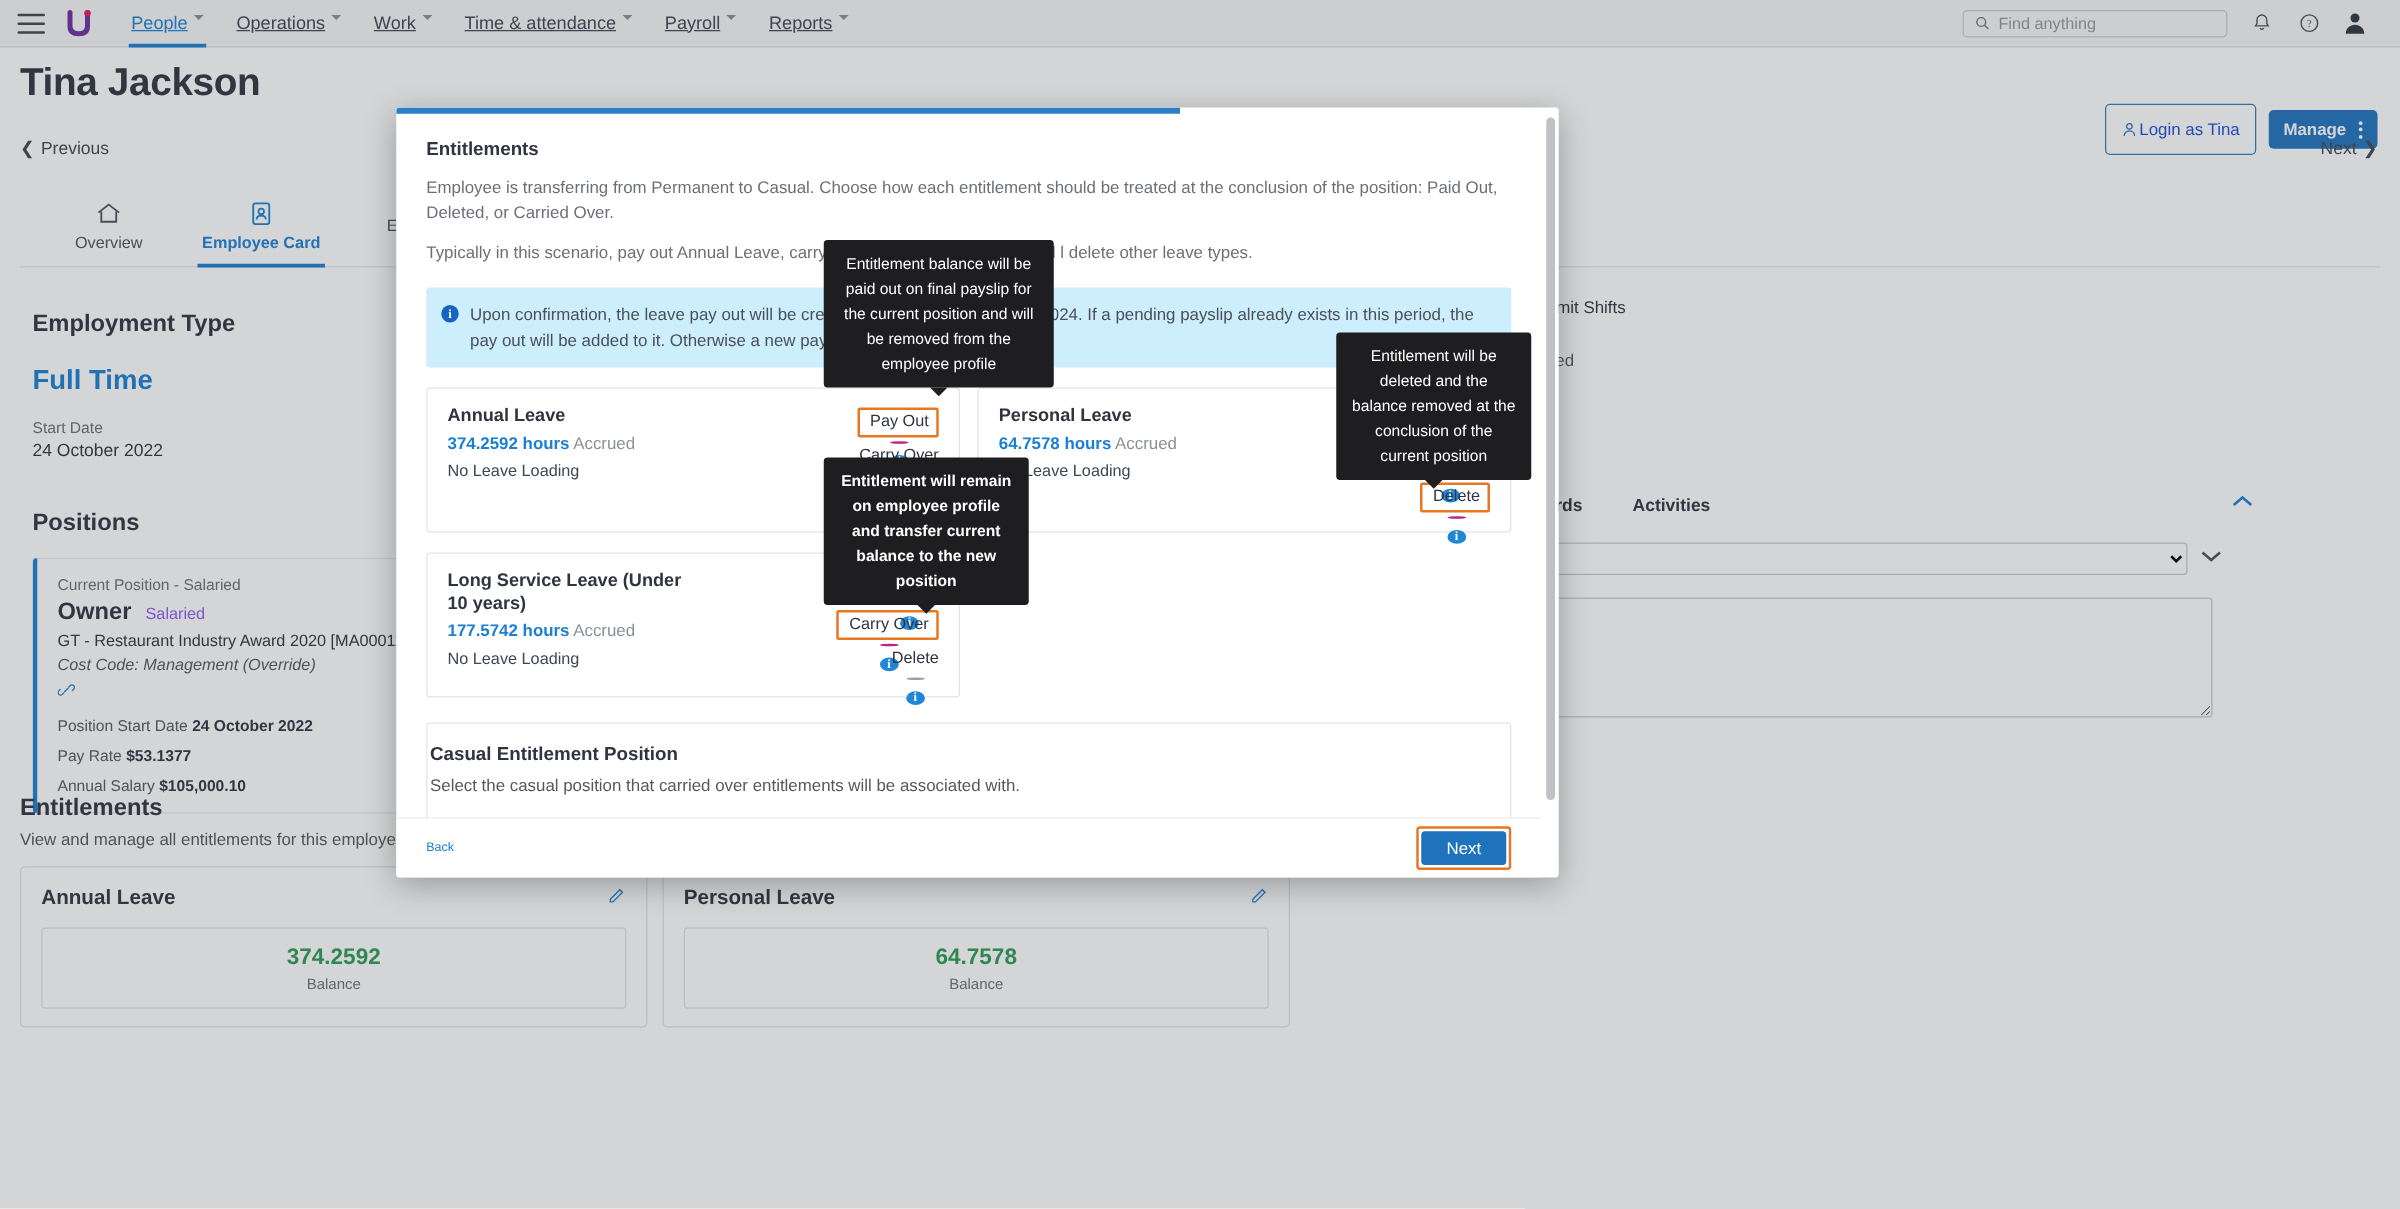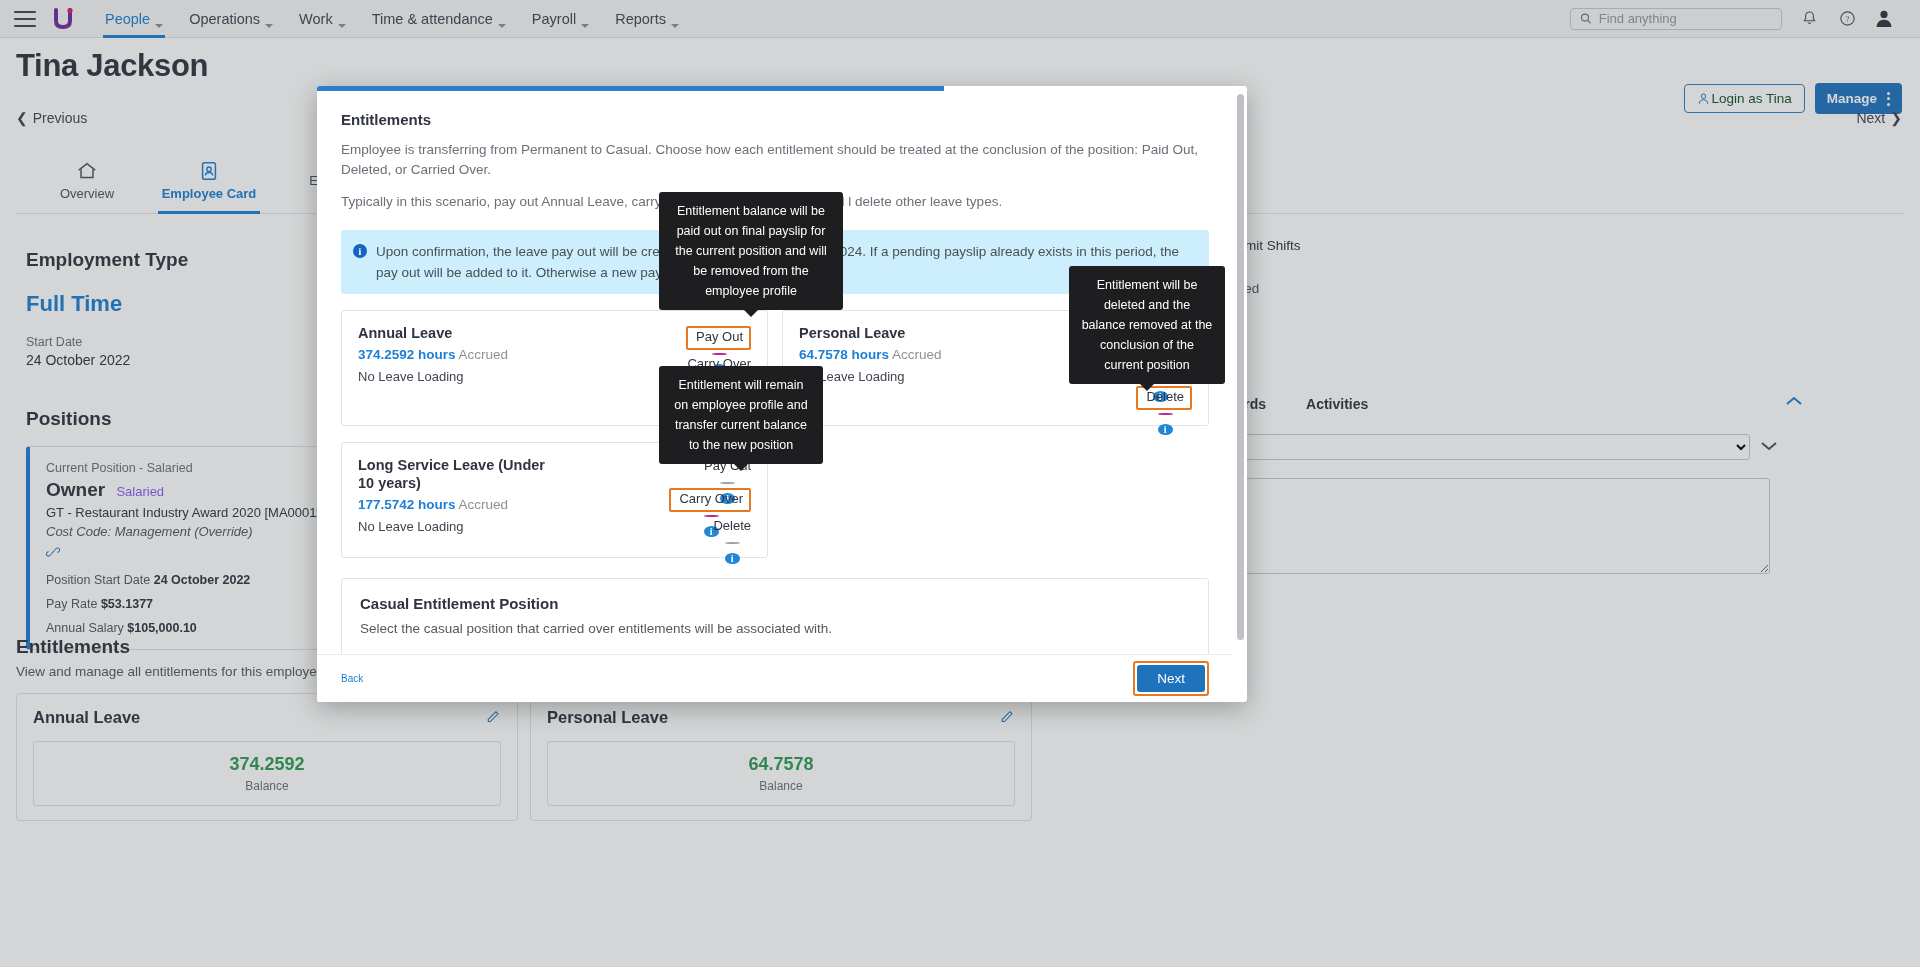--- a/index.html
+++ b/index.html
@@ -14,23 +14,23 @@
   
   .topnav {
     position: absolute; top: 0; left: 0; width: 1920px; height: 38px;
     background: #f7f7f8; border-bottom: 1px solid #e2e2e5;
     display: flex; align-items: center; padding: 0 14px; z-index: 5;
   }
   .hamburger { width: 22px; height: 16px; display:flex; flex-direction:column; justify-content:space-between; cursor:pointer; margin-right: 14px;}
   .hamburger i { display:block; height:2px; background:#444; border-radius:1px; }
   .logo { width: 26px; height: 24px; margin-right: 16px; position: relative; }
   .navitem {
-    display: flex; align-items: flex-end; gap: 5px;
+    display: flex; align-items: flex-start; gap: 5px;
     font-size: 14.5px; color: #3f4551; padding: 10px 13px; cursor: pointer;
-    position: relative; height: 38px; line-height: 18px;
+    position: relative; height: 38px; line-height: 18px; text-decoration: underline;
   }
   .navitem.active { color: #1b7fd4; }
   .navitem.active::after {
     content:''; position:absolute; left:11px; right:11px; bottom:0; height:3px; background:#1b7fd4;
   }
   .caret { width:0;height:0;border-left:4px solid transparent;border-right:4px solid transparent;border-top:4.5px solid #8a8f99; margin-top:2px;}
   .navright { margin-left: auto; display: flex; align-items: center; gap: 16px; padding-right: 10px;}
   .searchbox {
     width: 212px; height: 22px; border: 1px solid #c8cace; border-radius: 4px;
     display: flex; align-items: center; gap: 7px; padding: 0 9px; background: #f7f7f8;
@@ -41,21 +41,21 @@
   }
   .searchbox input::placeholder { color: #93979e; }
   .iconbtn { width: 22px; height: 22px; cursor: pointer; display:flex;align-items:center;justify-content:center;}
   .avatar-top { width: 22px; height: 22px; cursor: pointer; }
 
   
   .pagehdr { position:absolute; top:38px; left:0; width:1920px; height:68px; background:#fff; }
   .pagetitle { position:absolute; left:16px; top:10px; font-size:31px; font-weight:bold; color:#2f3440; letter-spacing:-0.3px;}
   .hdr-actions { position:absolute; right:18px; top:45px; display:flex; gap:10px; align-items:center;}
   .btn-outline {
-    height:29px; border:1px solid #2d7fc1; border-radius:4px; color:#14532d; background:#fff;
+    height:41px; border:1px solid #2d7fc1; border-radius:4px; color:#1d4ed8; background:#fff;
     font-size:13.5px; display:flex; align-items:center; gap:1px; padding:0 12px; cursor:pointer;
     font-family:"Liberation Sans",sans-serif;
   }
   .btn-primary {
     height:31px; border:none; border-radius:4px; background:#1f73bd; color:#fff;
     font-size:13.5px; display:flex; align-items:center; gap:10px; padding:0 12px; cursor:pointer;
     font-family:"Liberation Sans",sans-serif; font-weight:600;
   }
   .kebab { display:flex; flex-direction:column; gap:2.5px; }
   .kebab i { width:3px;height:3px;border-radius:50%;background:#fff; display:block;}
@@ -157,21 +157,21 @@
   .radio.sel { border-color:#b8268e; background:#b8268e; position:relative;}
   .radio.sel::after { content:''; position:absolute; inset:3.4px; border-radius:50%; background:#7a2fa8;}
   .info-i {
     width:15px;height:15px;border-radius:50%;background:#1f86d8;color:#fff;font-size:10px;font-weight:bold;
     display:flex;align-items:center;justify-content:center; cursor:pointer;
     font-family:"Liberation Serif", serif;
   }
   .hl-box { border:2.5px solid #e87722; border-radius:2px; padding:1px 6px 1px 8px; }
 
   .casual-card {
-    margin-top:20px; border:1px solid #e2e3e6; border-radius:3px; background:#fff; padding:16px 18px 20px 18px;
+    margin-top:20px; border:1px solid #e2e3e6; border-radius:3px; background:#fff; padding:16px 18px 20px 2px;
   }
   .cc-title { font-size:15px; font-weight:bold; color:#2f3440;}
   .cc-sub { font-size:13.5px; color:#54585f; margin-top:9px;}
 
   .modal-foot {
     position:absolute; bottom:0; left:0; right:14px; height:48px; background:#fff;
     border-top:1px solid #ececee; display:flex; align-items:center; justify-content:space-between;
     padding:0 24px;
   }
   .back-link { font-size:10px; color:#1b7fd4; cursor:pointer;}
@@ -184,21 +184,21 @@
     position:absolute; background:#1e1e20; color:#fff; border-radius:3px;
     font-size:12.5px; line-height:20px; text-align:center; padding:9px 12px; z-index:60;
   }
   .tip::after {
     content:''; position:absolute; width:0;height:0;
     border-left:7px solid transparent;border-right:7px solid transparent;border-top:7px solid #1e1e20;
     bottom:-7px; left:50%; margin-left:-7px;
   }
   #tip1 { left:659px; top:192px; width:184px; }
   #tip2 { left:1069px; top:266px; width:156px; }
-  #tip3 { left:659px; top:366px; width:164px; }
+  #tip3 { left:659px; top:366px; width:164px;font-weight:bold; }
 </style>
 </head>
 <body>
 
 <div class="screen">
 
   <div class="topnav">
     <div class="hamburger">
         <i></i>
         <i></i>

